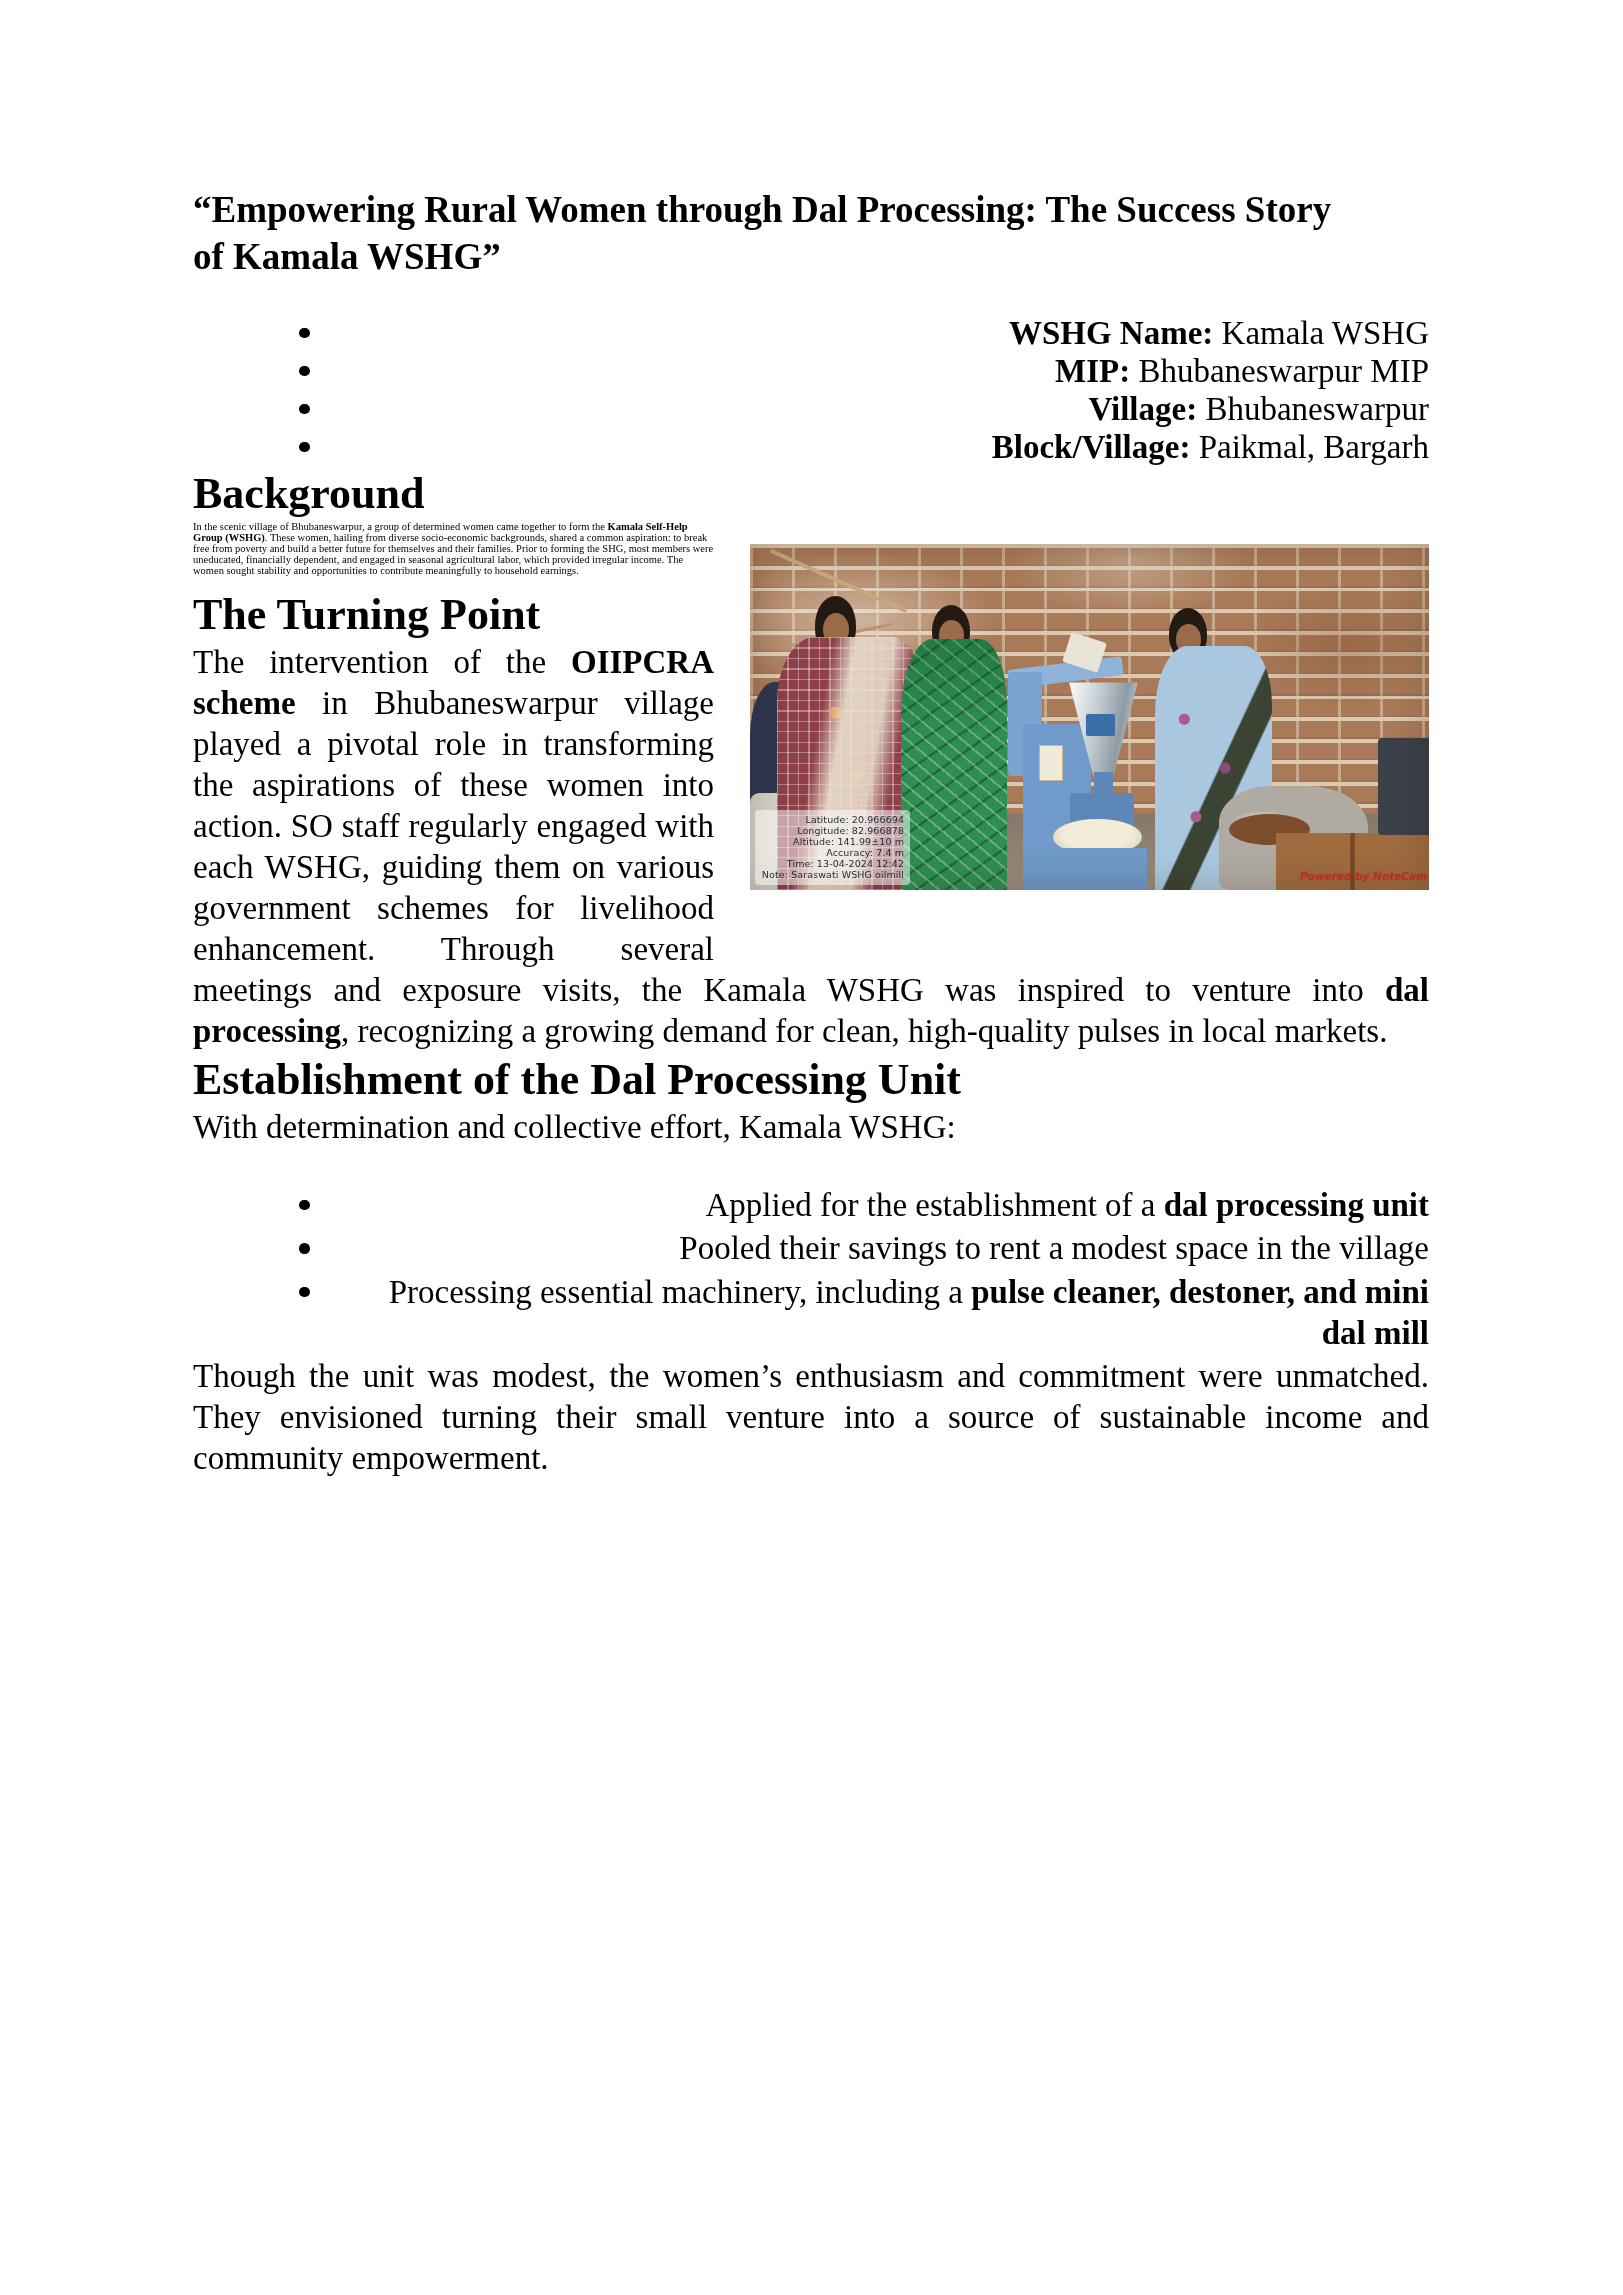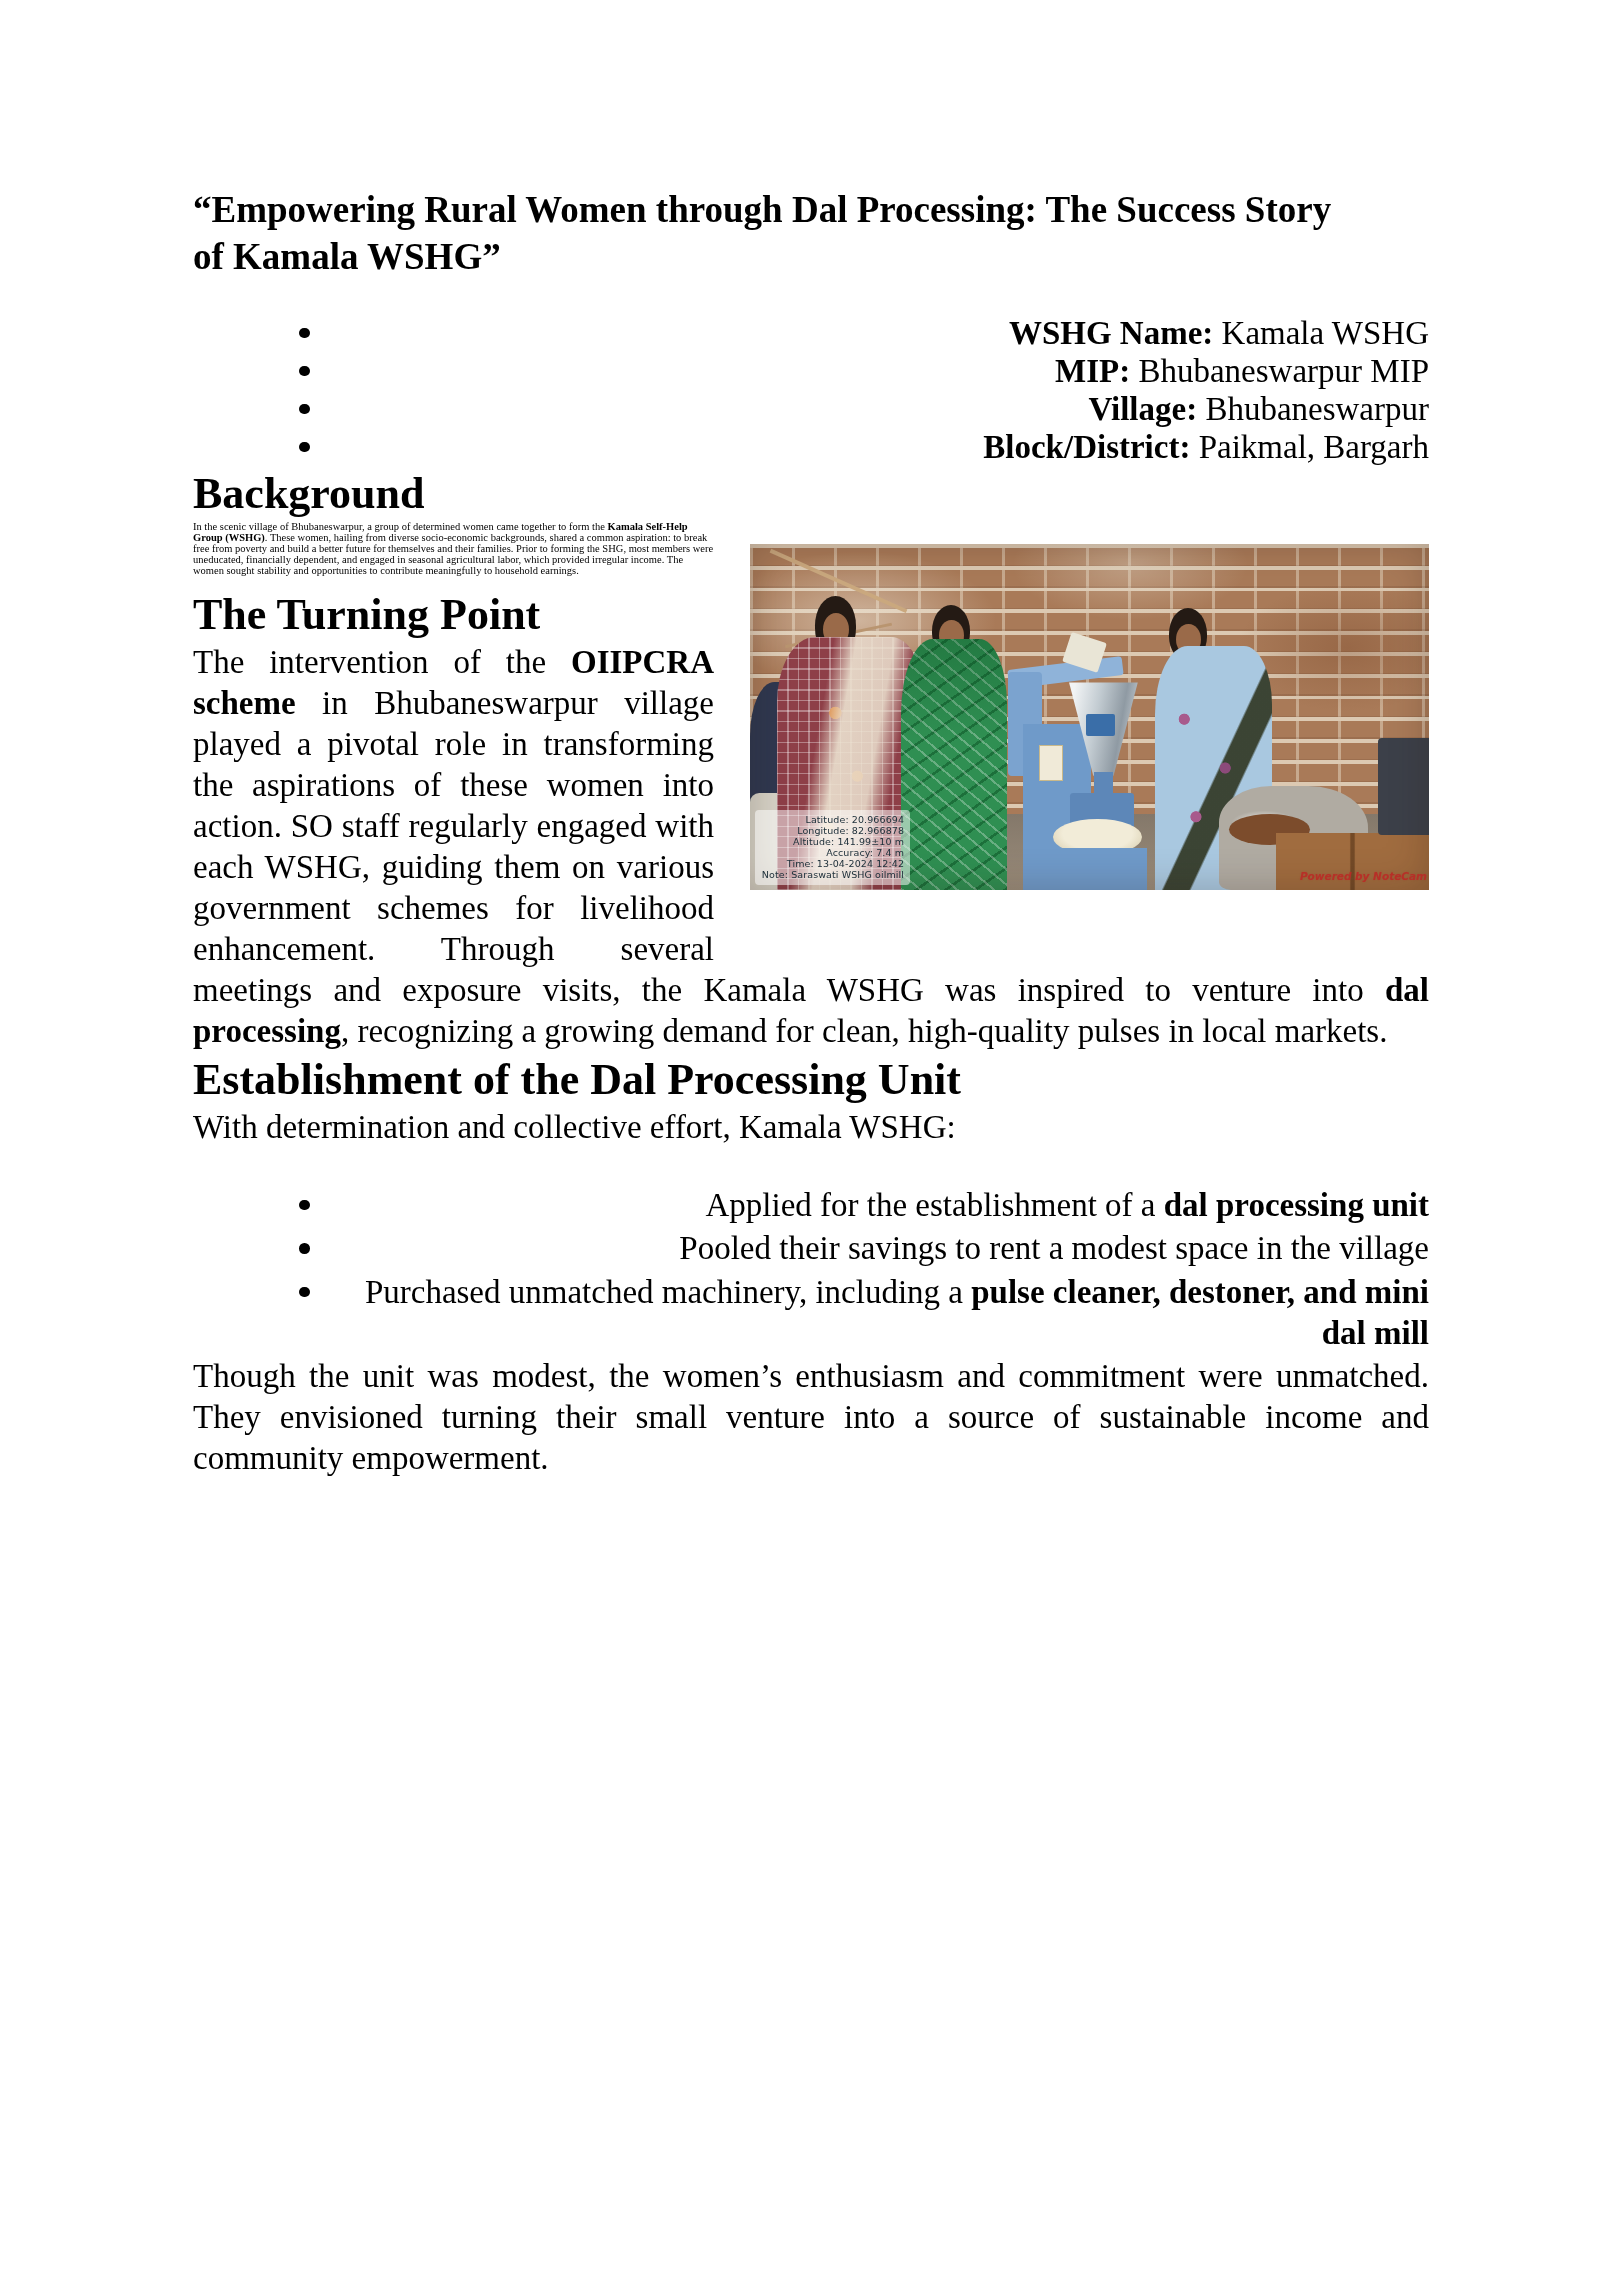--- a/index.html
+++ b/index.html
@@ -169,21 +169,21 @@
     <li>
       <span class="bullet-dot"></span>
       <span class="b">MIP:</span><span> Bhubaneswarpur MIP</span>
     </li>
     <li>
       <span class="bullet-dot"></span>
       <span class="b">Village:</span><span> Bhubaneswarpur</span>
     </li>
     <li>
       <span class="bullet-dot"></span>
-      <span class="b">Block/District:</span><span> Paikmal, Bargarh</span>
+      <span class="b">Block/Village:</span><span> Paikmal, Bargarh</span>
     </li>
   </ul>
 
   <h2 class="heading h-background">Background</h2>
 
   <p class="body">
     </p><figure class="photo">
       <div class="p-abs p-wall"></div>
       <div class="p-abs p-stick1"></div>
       <div class="p-abs p-stick2"></div>
@@ -246,20 +246,20 @@
     <li>
       <span class="bullet-dot"></span>
       <span><span>Applied for the establishment of a </span><span class="b">dal processing unit</span></span>
     </li>
     <li>
       <span class="bullet-dot"></span>
       <span><span>Pooled their savings to rent a modest space in the village</span></span>
     </li>
     <li>
       <span class="bullet-dot"></span>
-      <span><span>Purchased unmatched machinery, including a </span><span class="b">pulse cleaner, destoner, and mini dal mill</span></span>
+      <span><span>Processing essential machinery, including a </span><span class="b">pulse cleaner, destoner, and mini dal mill</span></span>
     </li>
   </ul>
 
   <p class="body closing">Though the unit was modest, the women’s enthusiasm and commitment were unmatched. They envisioned turning their small venture into a source of sustainable income and community empowerment.</p>
 
 </div>
 
 
 </body></html>

